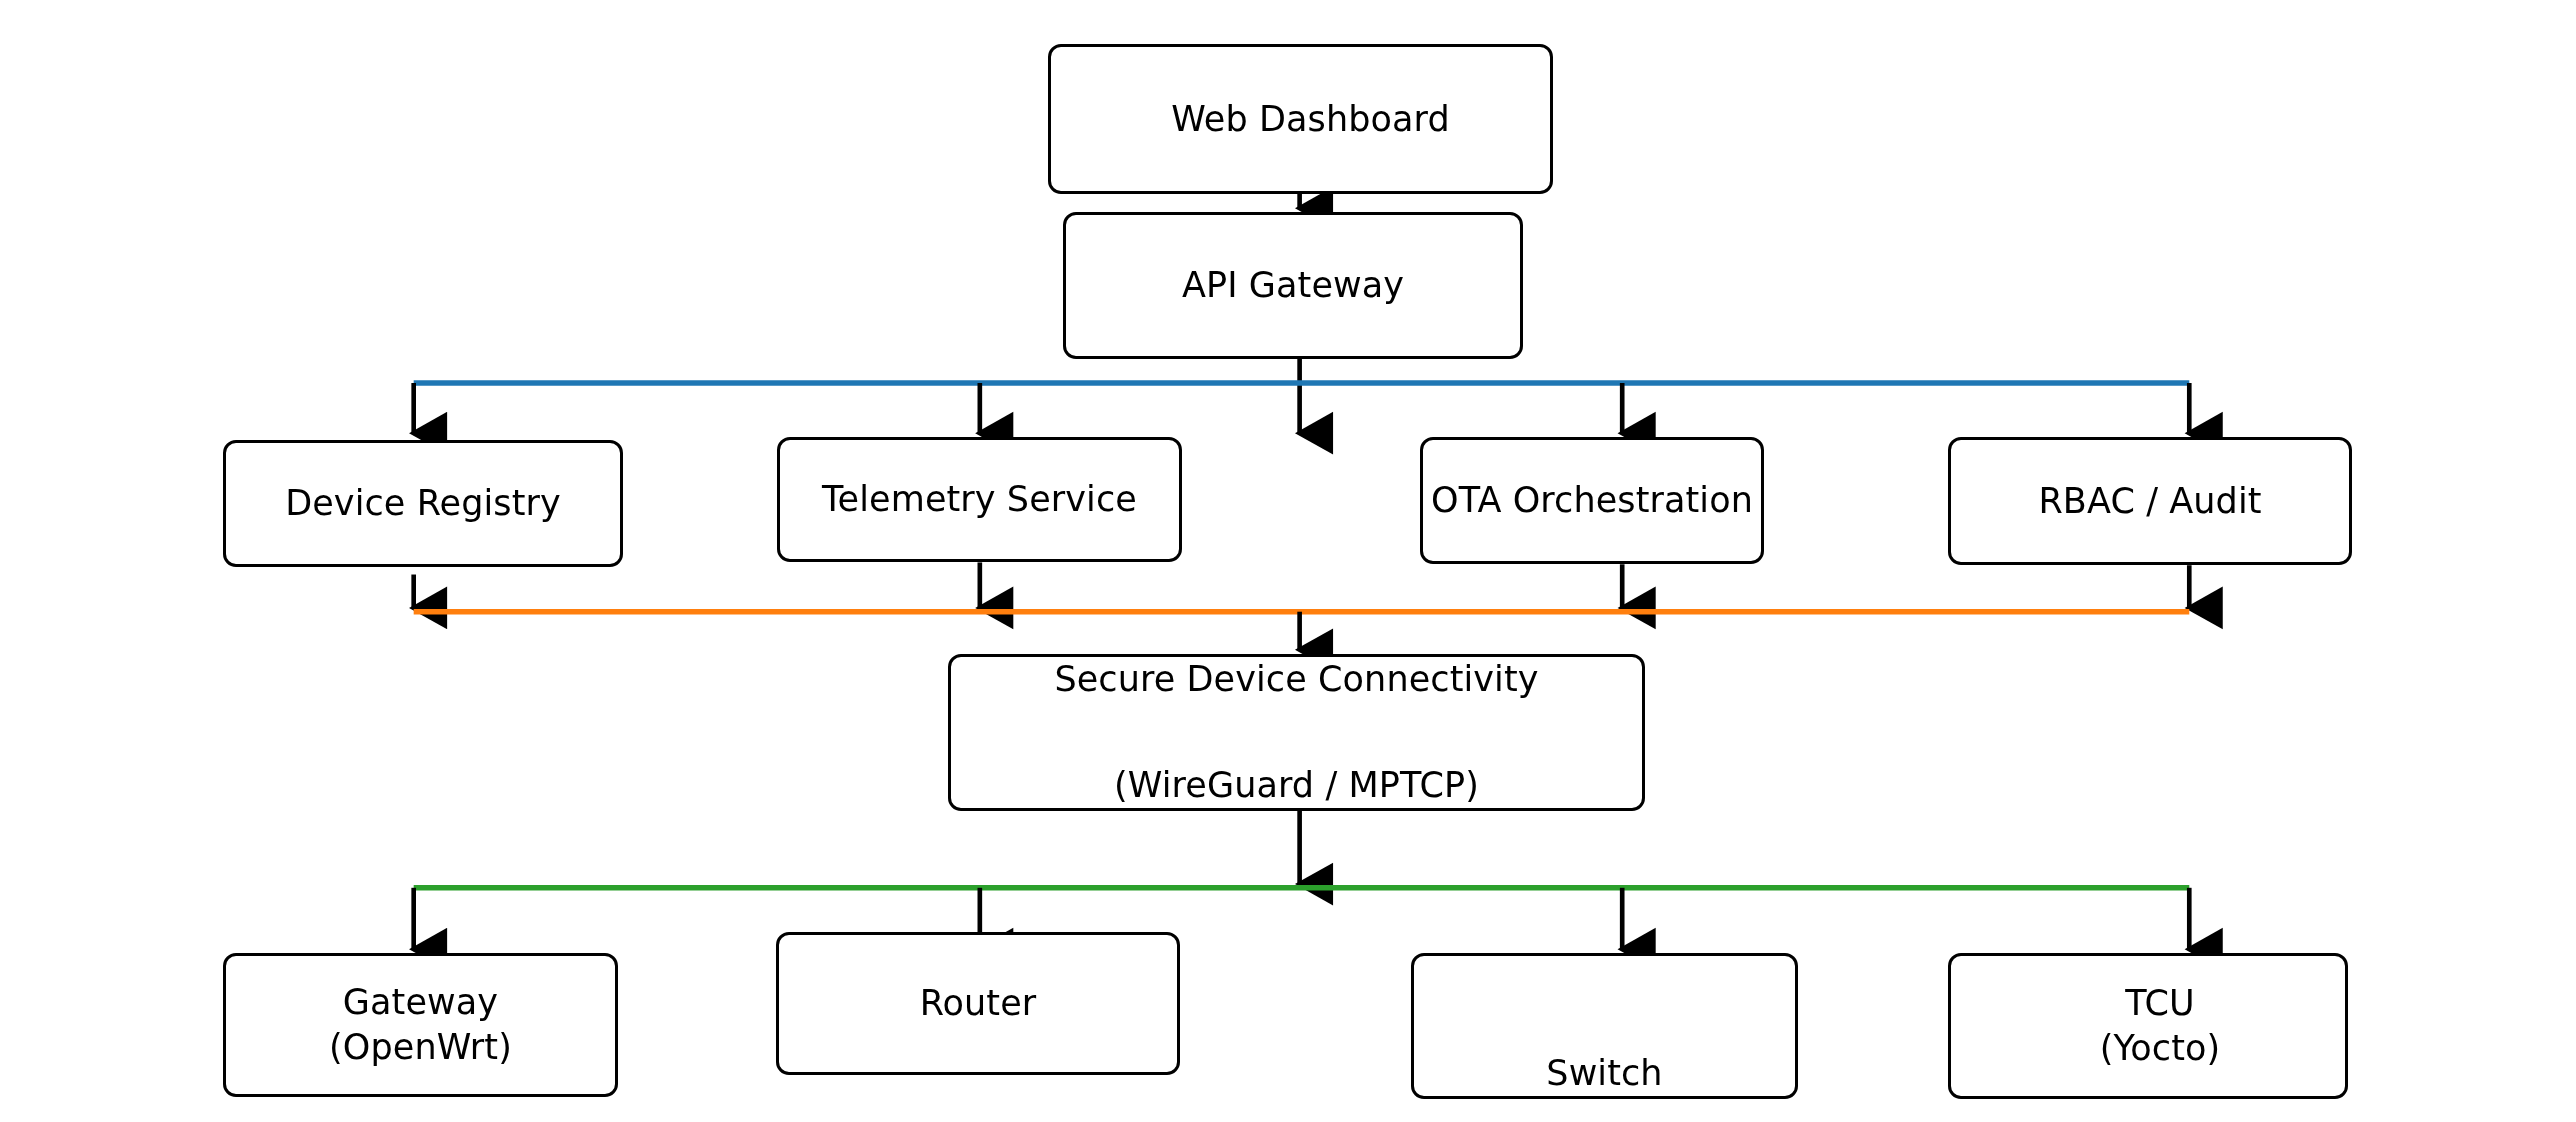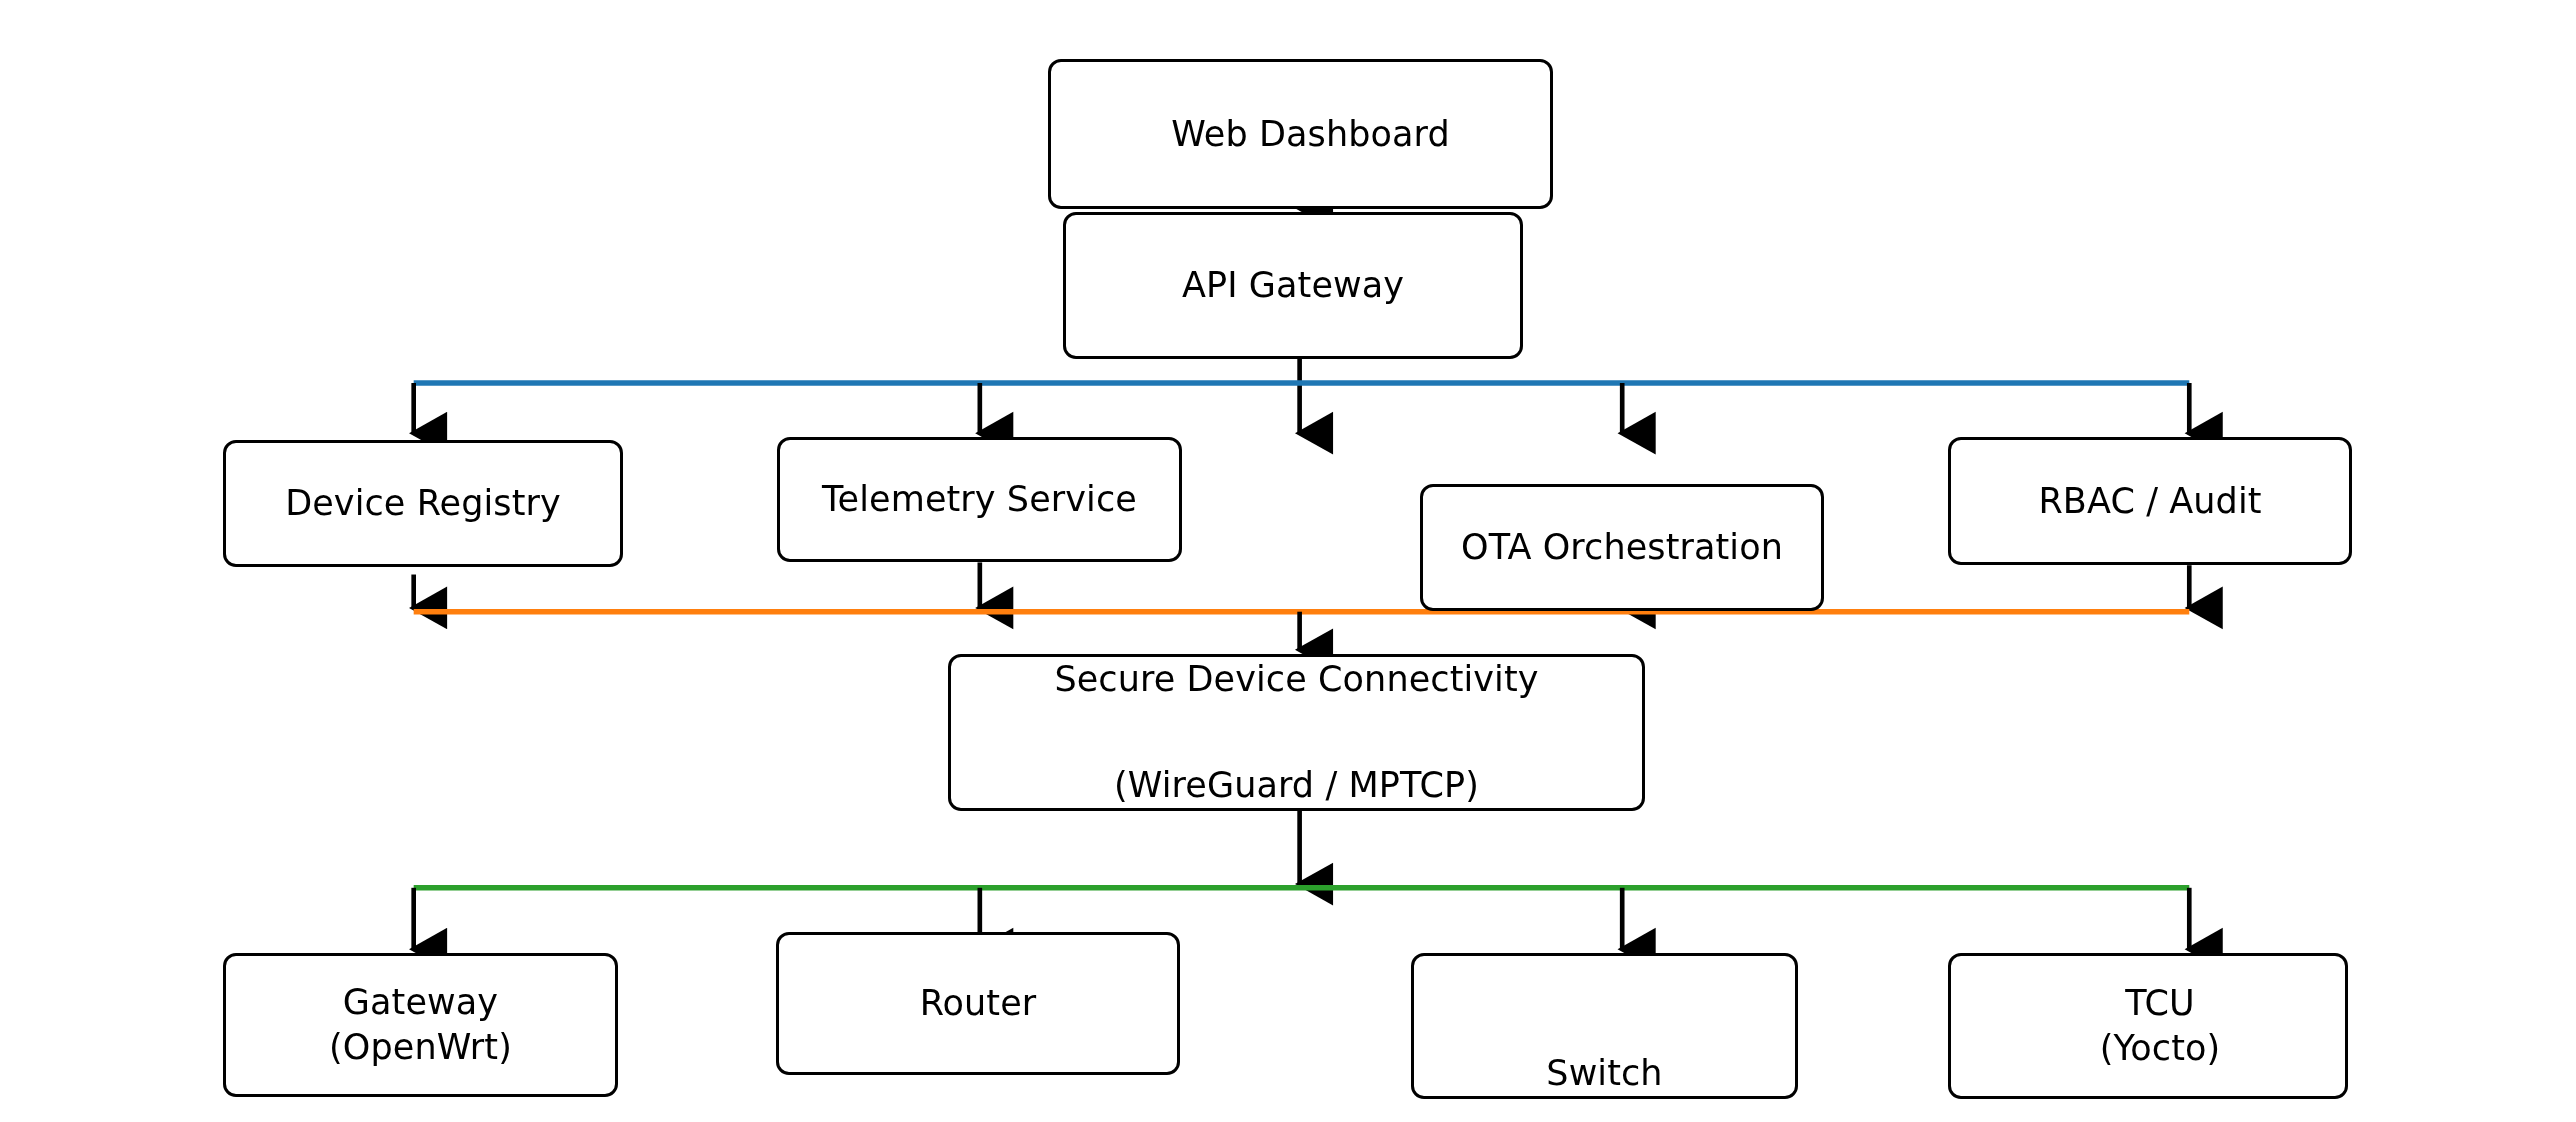--- a/index.html
+++ b/index.html
@@ -78,37 +78,37 @@
     <g>
       <line x1="1398" y1="872" x2="1398" y2="951" stroke="#000000" stroke-width="5" marker-end="url(#ah)"></line>
       <line x1="445" y1="955" x2="2355" y2="955" stroke="#2ca02c" stroke-width="6"></line>
       <line x1="445" y1="955" x2="445" y2="1021" stroke="#000000" stroke-width="5" marker-end="url(#ah)"></line>
       <line x1="1054" y1="955" x2="1054" y2="1021" stroke="#000000" stroke-width="5" marker-end="url(#ah)"></line>
       <line x1="1745" y1="955" x2="1745" y2="1021" stroke="#000000" stroke-width="5" marker-end="url(#ah)"></line>
       <line x1="2355" y1="955" x2="2355" y2="1021" stroke="#000000" stroke-width="5" marker-end="url(#ah)"></line>
     </g>
   </svg>
 
-  <div class="node" style="left:1048px; top:59px; width:505px; height:150px;padding-left:20px;">
+  <div class="node" style="left:1048px; top:44px; width:505px; height:150px;padding-left:20px;">
     <span>Web Dashboard</span>
   </div>
 
   <div class="node" style="left:1063px; top:212px; width:460px; height:147px;">
     <span>API Gateway</span>
   </div>
 
   <div class="node" style="left:223px; top:440px; width:400px; height:127px;">
     <span>Device Registry</span>
   </div>
 
   <div class="node" style="left:777px; top:437px; width:405px; height:125px;">
     <span>Telemetry Service</span>
   </div>
 
-  <div class="node" style="left:1420px; top:437px; width:404px; height:127px;margin-top:47px;">
+  <div class="node" style="left:1420px; top:437px; width:344px; height:127px;">
     <span>OTA Orchestration</span>
   </div>
 
   <div class="node" style="left:1948px; top:437px; width:404px; height:128px;">
     <span>RBAC / Audit</span>
   </div>
 
   <div class="node" style="left:948px; top:654px; width:697px; height:157px;justify-content:space-between;">
     <span>Secure Device Connectivity</span>
     <span class="line2">(WireGuard / MPTCP)</span>

